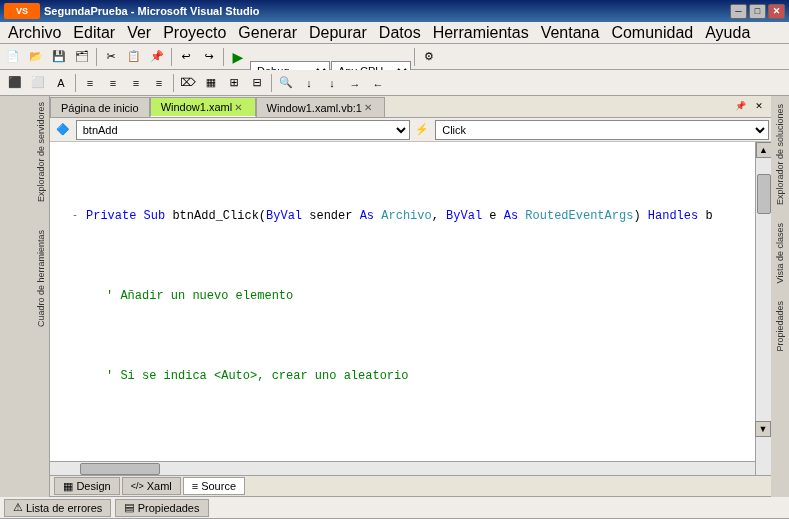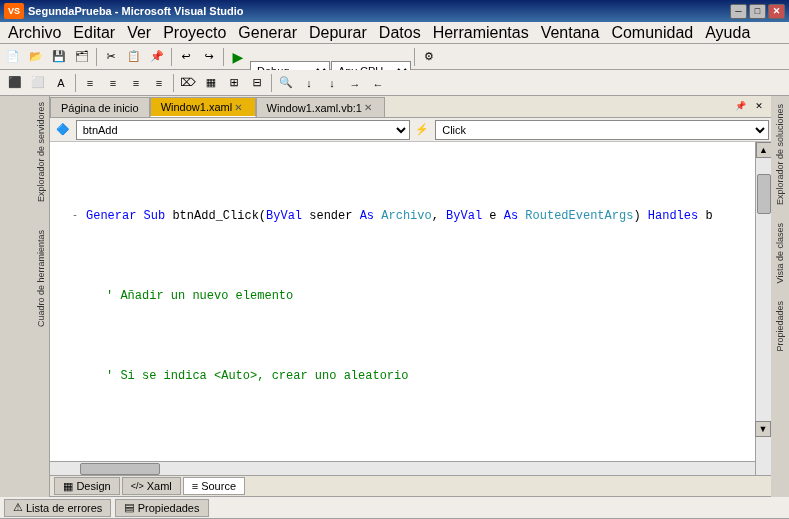--- a/index.html
+++ b/index.html
@@ -17,21 +17,21 @@
       height: 22px;
       background: linear-gradient(to bottom, #0a246a, #3a6ea5);
       display: flex;
       align-items: center;
       padding: 0 4px;
       color: white;
       font-size: 11px;
       font-weight: bold;
     }
     #title-bar .title-icon {
-      width: 20px;
+      width: 36px;
       height: 16px;
       margin-right: 4px;
       background: #ff6600;
       border-radius: 2px;
       display: flex;
       align-items: center;
       justify-content: center;
       font-size: 9px;
       color: white;
       font-weight: bold;
@@ -145,21 +145,21 @@
       font-size: 11px;
       border: 1px solid #a0a0a0;
       border-bottom: none;
       background: #d4d0c8;
       cursor: pointer;
       white-space: nowrap;
       display: flex;
       align-items: center;
     }
     .tab.active {
-      background: #eab308;
+      background: #bef264;
       border-bottom: 1px solid white;
       z-index: 1;
       font-weight: normal;
     }
 
     
     #nav-bar {
       height: 24px;
       background: #f0ede8;
       border-bottom: 1px solid #c0c0c0;
@@ -504,21 +504,21 @@
 
       <div id="editor-main">
         <div id="code-area-wrapper">
           <div id="code-editor">
             <div class="code-content">
 
               
               <div class="line">
                 <div class="line-gutter"></div>
                 <div class="line-expand" style="color:#666;">-</div>
-                <div class="line-code"><span class="kw">Generar Sub</span> btnAdd_Click(<span class="kw">ByVal</span> sender <span class="kw">As</span> <span class="tp">Archivo</span>, <span class="kw">ByVal</span> e <span class="kw">As</span> <span class="tp">RoutedEventArgs</span>) <span class="kw">Handles</span> b</div>
+                <div class="line-code"><span class="kw">Private Sub</span> btnAdd_Click(<span class="kw">ByVal</span> sender <span class="kw">As</span> <span class="tp">Archivo</span>, <span class="kw">ByVal</span> e <span class="kw">As</span> <span class="tp">RoutedEventArgs</span>) <span class="kw">Handles</span> b</div>
               </div>
 
               
               <div class="line">
                 <div class="line-gutter"></div>
                 <div class="line-expand"></div>
                 <div class="line-code" style="padding-left:24px;"><span class="cm">' Añadir un nuevo elemento</span></div>
               </div>
 
               

